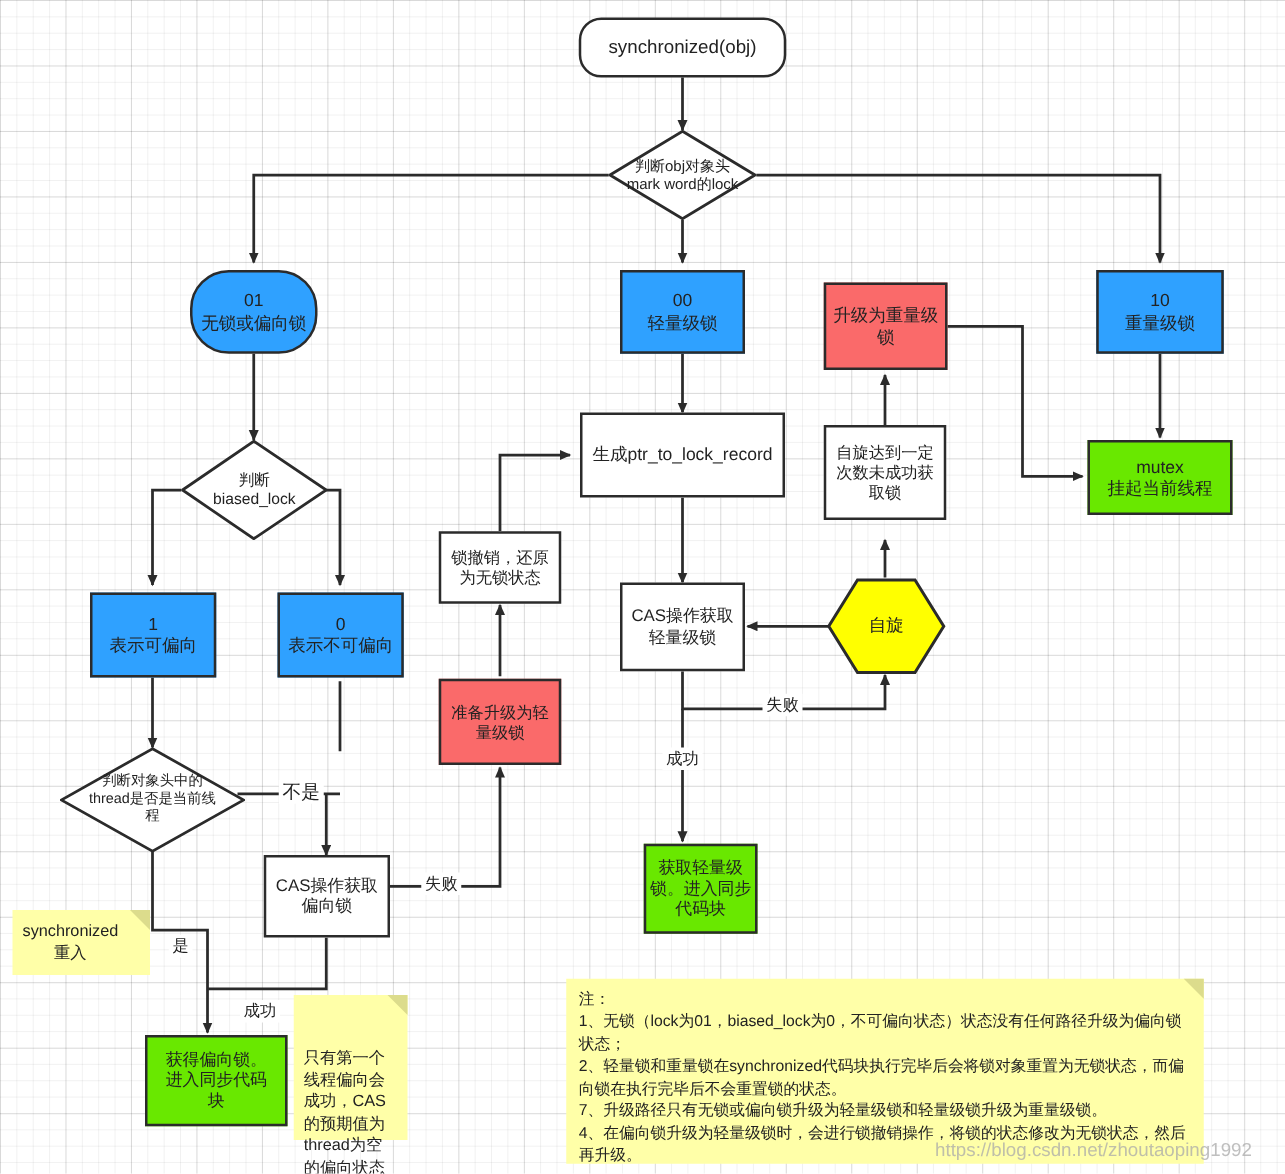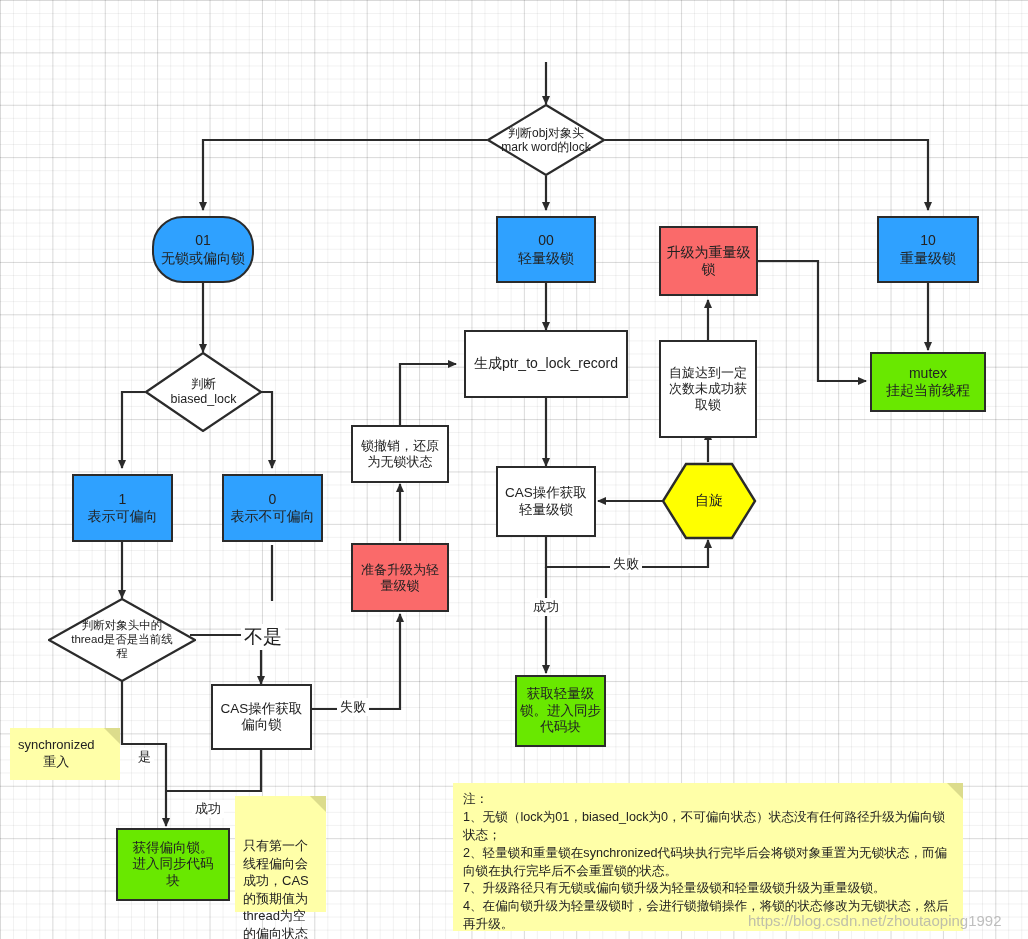--- a/index.html
+++ b/index.html
@@ -171,20 +171,21 @@
       <path d="M708,364 L708,300" marker-end="url(#arrow)"></path>
 
       <path d="M758,261 L818,261 L818,381 L866,381" marker-end="url(#arrow)"></path>
 
       <path d="M928,283 L928,350" marker-end="url(#arrow)"></path>
 
       <path d="M546,567 L546,673" marker-end="url(#arrow)"></path>
     </g>
   </svg>
 
+  <div class="node rect rounded white" style="left:463px; top:14px; width:166px; height:48px; font-size:15px;">synchronized(obj)</div>
 
   <div class="diamond-wrap" style="left:487px; top:104px; width:118px; height:72px;">
     <svg width="118" height="72" viewBox="0 0 118 72">
       <polygon points="59,1 117,36 59,71 1,36" fill="#ffffff" stroke="#2b2b2b" stroke-width="2.2"></polygon>
     </svg>
     <div class="diamond-label" style="font-size:12px;">判断obj对象头
 mark word的lock</div>
   </div>
 
   <div class="node rect blue" style="left:152px; top:216px; width:102px; height:67px; font-size:14px;border-radius:31px;">01
@@ -211,21 +212,21 @@
   </div>
 
   <div class="node rect blue" style="left:72px; top:474px; width:101px; height:68px; font-size:14px;">1
 表示可偏向</div>
 
   <div class="node rect blue" style="left:222px; top:474px; width:101px; height:68px; font-size:14px;">0
 表示不可偏向</div>
 
   <div class="node rect white" style="left:464px; top:330px; width:164px; height:68px; font-size:14px;">生成ptr_to_lock_record</div>
 
-  <div class="node rect white" style="left:659px; top:340px; width:98px; height:98px; font-size:13px;">自旋达到一定
+  <div class="node rect white" style="left:659px; top:340px; width:98px; height:76px; font-size:13px;">自旋达到一定
 次数未成功获
 取锁</div>
 
   <div class="node rect white" style="left:351px; top:425px; width:98px; height:58px; font-size:13px;">锁撤销，还原
 为无锁状态</div>
 
   <div class="node rect white" style="left:496px; top:466px; width:100px; height:71px; font-size:13.5px;">CAS操作获取
 轻量级锁</div>
 
   <div class="hex-wrap" style="left:661px; top:462px; width:96px; height:78px;">
@@ -251,21 +252,21 @@
 偏向锁</div>
 
   <div class="node rect green" style="left:496px; top:675px; width:91px; height:72px; font-size:13.5px;margin-left:19px;">获取轻量级
 锁。进入同步
 代码块</div>
 
   <div class="node rect green" style="left:116px; top:828px; width:114px; height:73px; font-size:13.5px;">获得偏向锁。
 进入同步代码
 块</div>
 
-  <div class="edge-label" style="left:241px; top:624px; font-size:19px;">不是</div>
+  <div class="edge-label" style="left:223px; top:624px; font-size:15px;">不是</div>
   <div class="edge-label" style="left:135px; top:748px; font-size:13px;">是</div>
   <div class="edge-label" style="left:192px; top:800px; font-size:13px;">成功</div>
   <div class="edge-label" style="left:337px; top:698px; font-size:13px;">失败</div>
   <div class="edge-label" style="left:610px; top:555px; font-size:13px;">失败</div>
   <div class="edge-label" style="left:530px; top:598px; font-size:13px;">成功</div>
 
   <div class="note" style="left:10px; top:728px; width:110px; height:52px; font-size:13px; text-align:center; white-space:pre-line; display:flex; align-items:center; justify-content:flex-start;">
     <span class="fold"></span>
     <span>synchronized
 重入</span>

